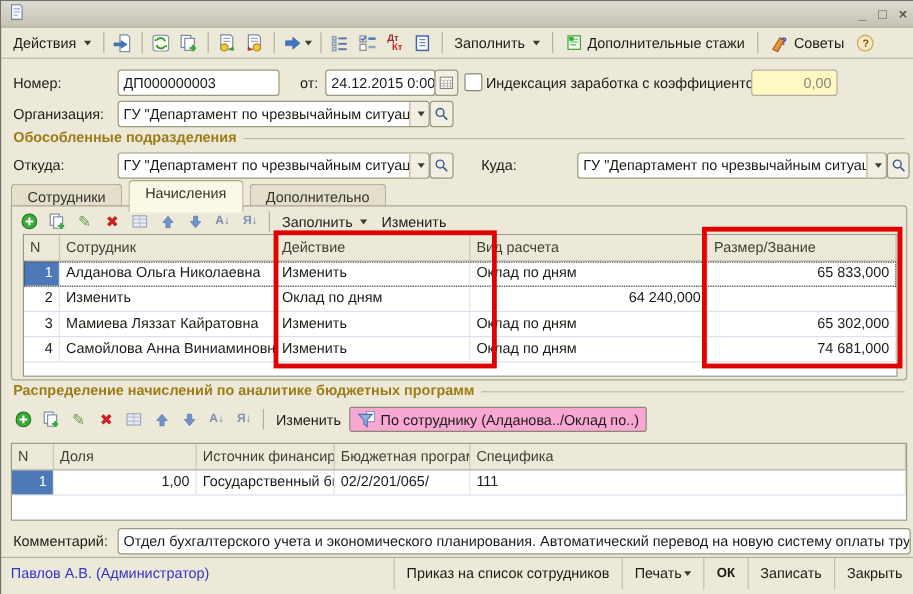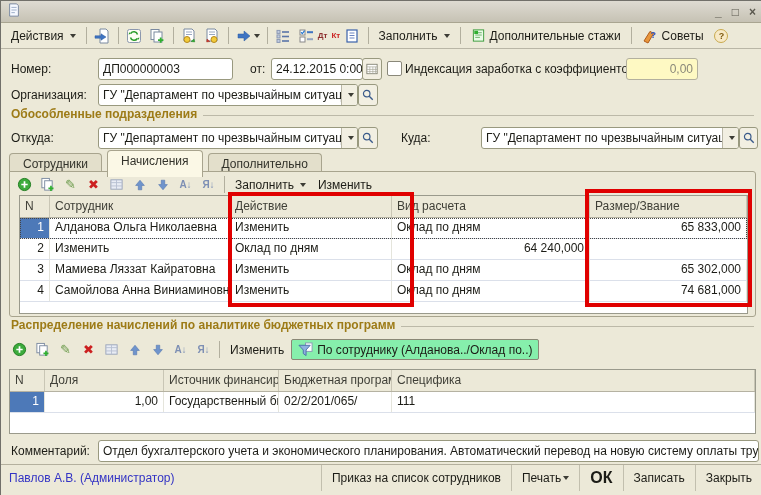--- a/index.html
+++ b/index.html
@@ -46,32 +46,32 @@
   
   .tbl{position:absolute;background:#fff;border:1px solid #9a9a8c;overflow:hidden;}
   .hrow{display:grid;background:#ece9d8;border-bottom:1px solid #b5b2a2;height:21px;color:#3f3f37;}
   .hcell{padding:3px 5px;border-right:1px solid #c9c6b5;white-space:nowrap;overflow:hidden;}
   .drow{display:grid;height:20px;border-bottom:1px solid #dbe0ea;}
   .dcell{padding:2px 5px;border-right:1px solid #e5e5dc;white-space:nowrap;overflow:hidden;}
   .r{text-align:right;}
   .sel{background:#4d79b8;color:#fff;}
   .focused{outline:1px dotted #444;outline-offset:-1px;}
   .redbox{position:absolute;border:4px solid #e00000;z-index:30;pointer-events:none;}
-  .togglebtn{display:flex;align-items:center;gap:4px;border:1px solid #8a8776;background:#86efac;
+  .togglebtn{display:flex;align-items:center;gap:4px;border:1px solid #8a8776;background:#f9a8d4;
     border-radius:2px;padding:2px 6px;white-space:nowrap;}
   
   .statusbar{position:absolute;left:0;top:463px;right:0;height:26px;border-top:1px solid #b4b09e;
     display:flex;align-items:stretch;}
   .user{color:#3434c4;display:flex;align-items:center;padding:0 8px;white-space:nowrap;}
   .fbtns{margin-left:auto;display:flex;align-items:stretch;}
   .fbtn{display:flex;align-items:center;padding:0 10px;border-left:1px solid #c2bfae;white-space:nowrap;}
-  .fbtn.ok{font-weight:bold;font-size:16px;}
+  .fbtn.ok{font-weight:bold;font-size:11px;}
   .glyph{font-size:13px;line-height:13px;}
   .sorttxt{font-size:10px;color:#7d8fb4;font-weight:bold;line-height:10px;}
-  .dtkt{display:flex;flex-direction:row;font-size:8px;font-weight:bold;line-height:8px;}
+  .dtkt{display:flex;flex-direction:column;font-size:8px;font-weight:bold;line-height:8px;}
   .dtkt .d{color:#8d3030;}.dtkt .k{color:#cc2222;margin-left:4px;}
 </style>
 </head>
 <body>
 
 <div class="window">
 
   <div class="titlebar">
     <span>
       <svg width="14" height="14" viewBox="0 0 16 16">

